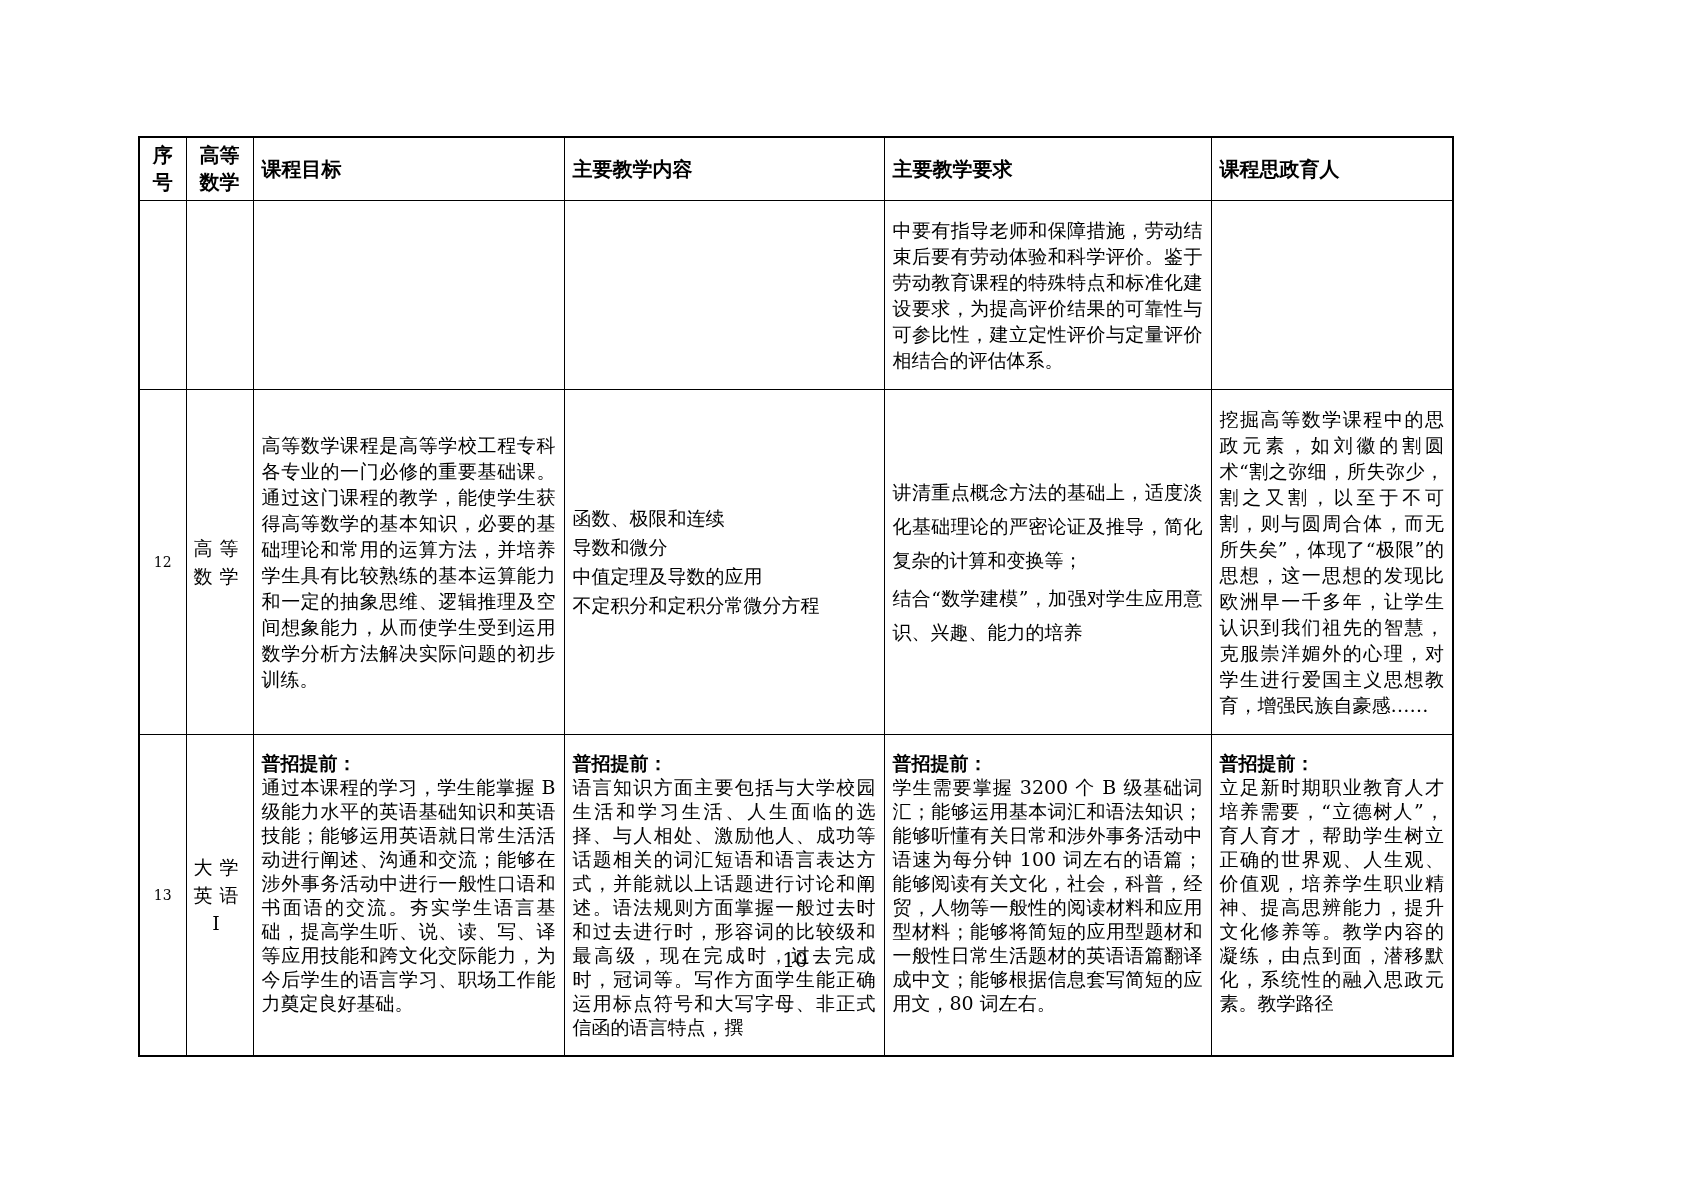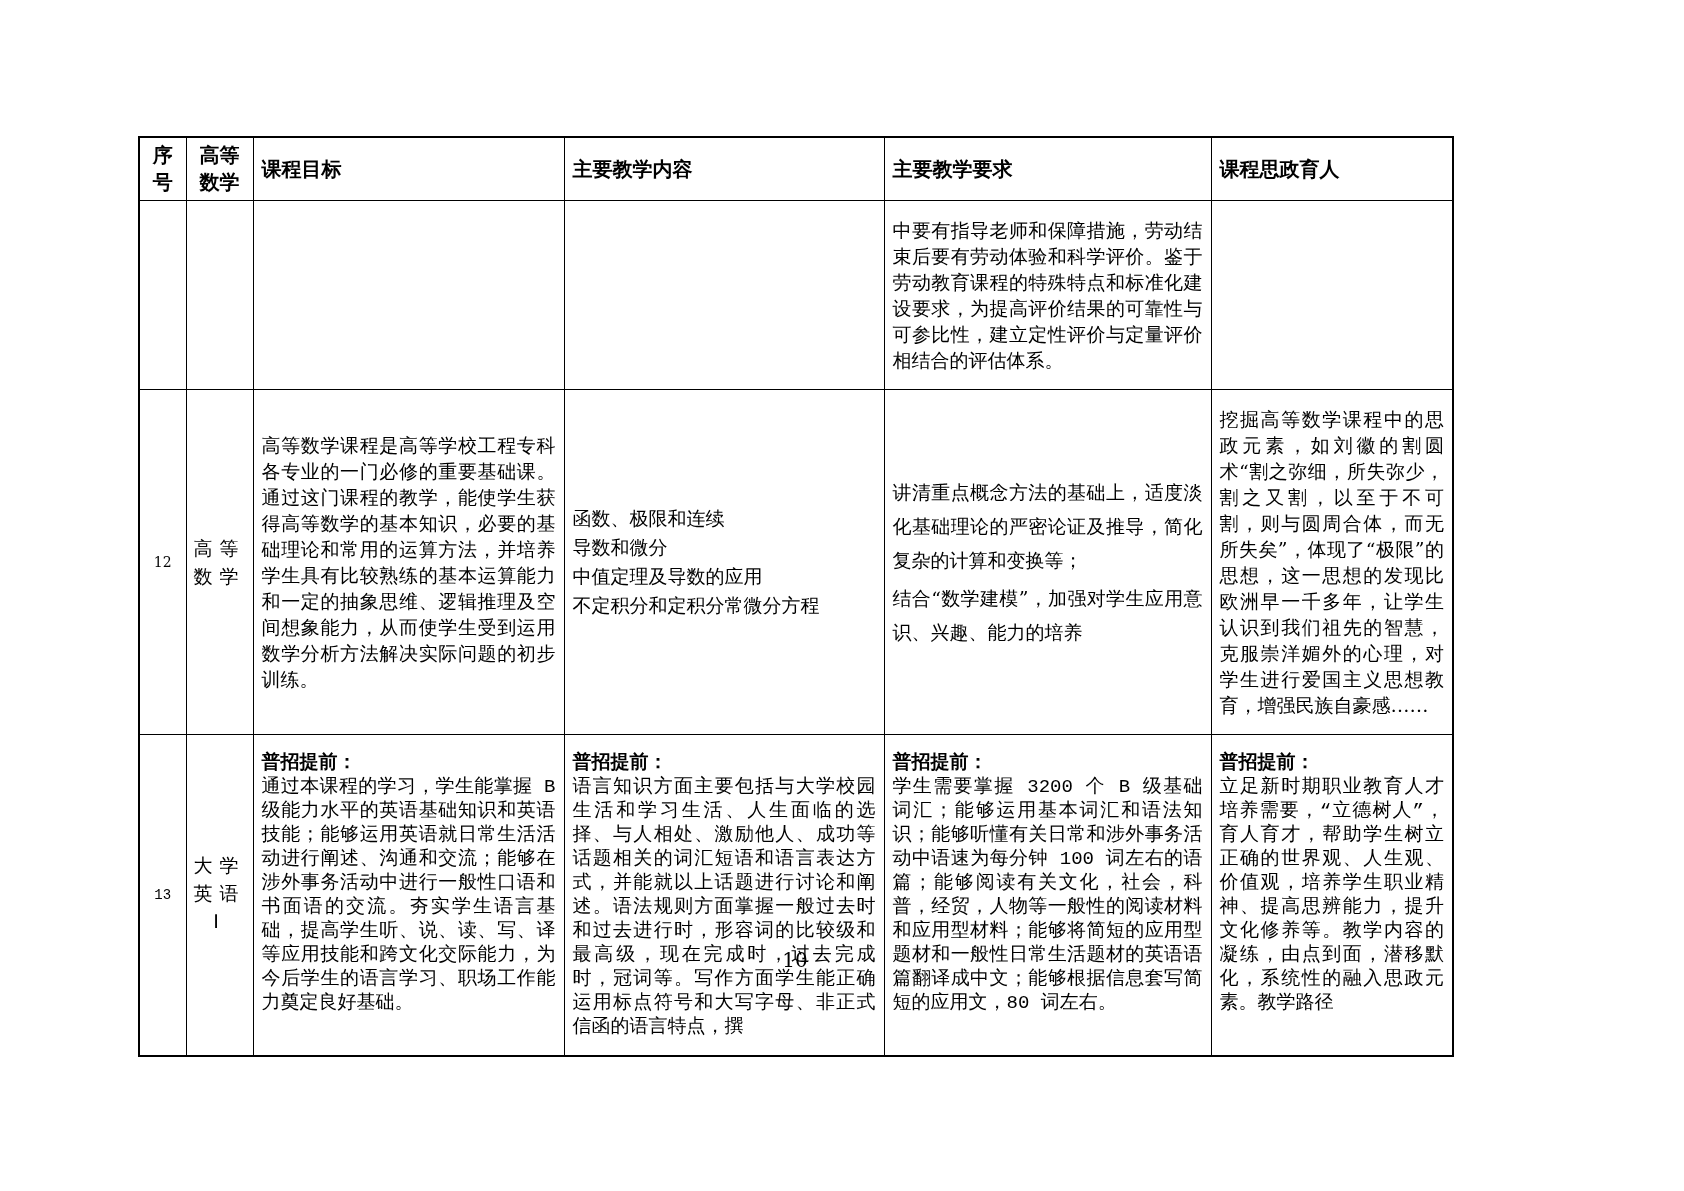--- a/index.html
+++ b/index.html
@@ -44,21 +44,21 @@
   td.vmid { vertical-align:middle; }
 
   .p2 { margin-top:4px; }
   .lbl { font-weight:bold; display:block; }
 
   .prev-req { line-height:25px; padding-top:1px; }
   .r12-obj { line-height:27px; }
   .r12-content div { line-height:29px; }
   .r12-req div { line-height:34px; }
   .r12-ideo { line-height:24.5px; padding-top:2px; }
-  .r13 td { line-height:24px;font-family:Liberation Mono, monospace; }
+  .r13 td { line-height:24px; }
   .r13 .lbl { line-height:24px; }
 
   .page-number {
     position:absolute; left:138px; top:948px; width:1314px;
     text-align:center; font-size:20px;
   }
 </style>
 </head>
 <body>
 

